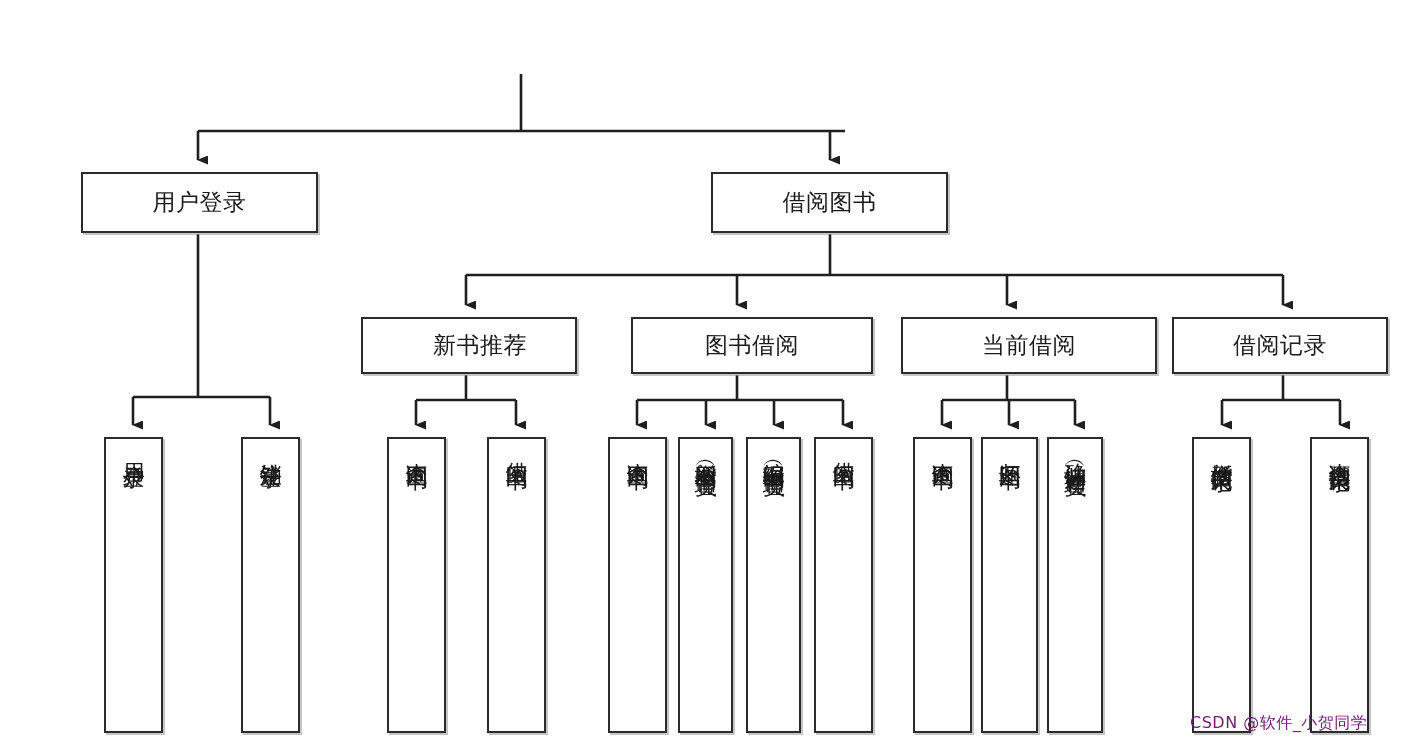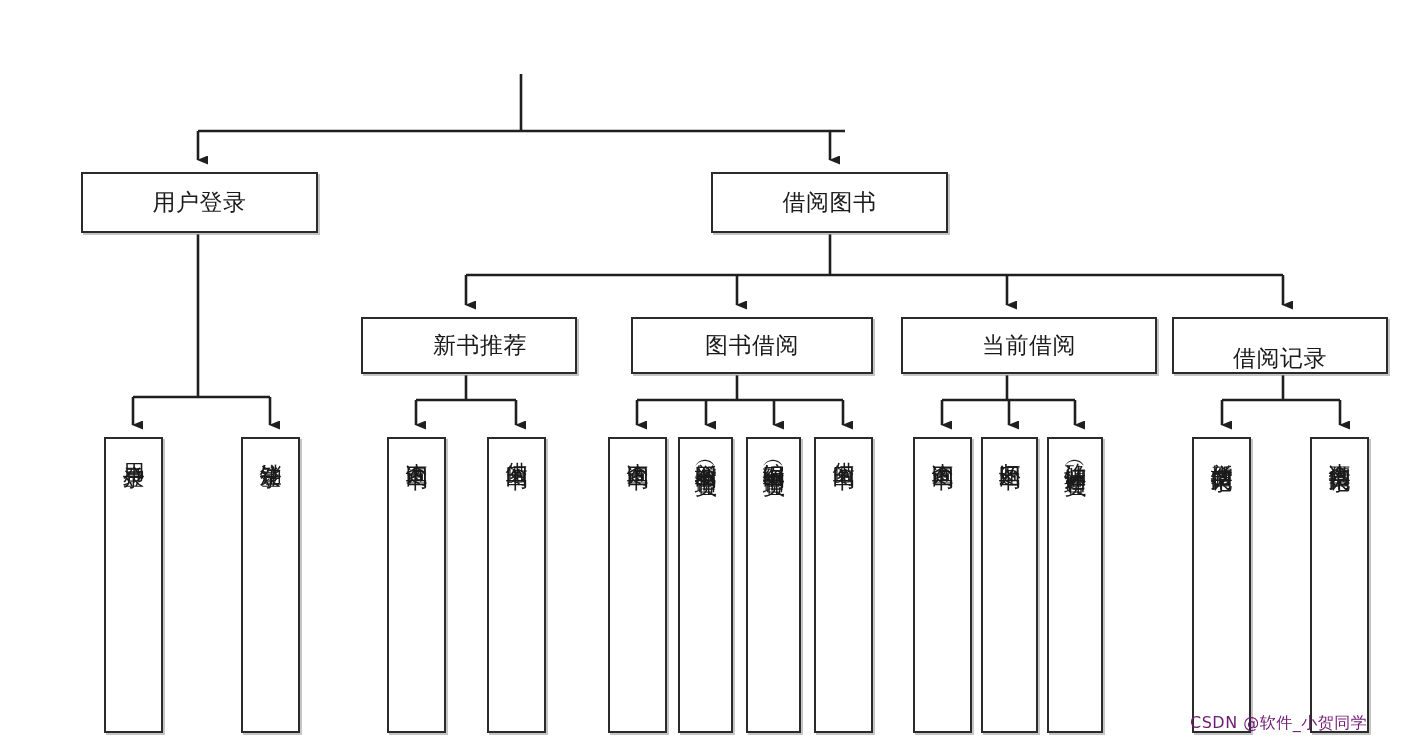--- a/index.html
+++ b/index.html
@@ -147,21 +147,21 @@
   </div>
 
   <div class="node-box node-h" style="left:631px; top:317px; width:242px; height:57px;">
     <span class="node-label">图书借阅</span>
   </div>
 
   <div class="node-box node-h" style="left:901px; top:317px; width:256px; height:57px;">
     <span class="node-label">当前借阅</span>
   </div>
 
-  <div class="node-box node-h" style="left:1172px; top:317px; width:216px; height:57px;align-items:flex-end;">
+  <div class="node-box node-h" style="left:1172px; top:317px; width:216px; height:57px;">
     <span class="node-label">借阅记录</span>
   </div>
 
   <div class="node-box node-v" style="left:104px; top:437px; width:59px; height:296px;">
     <span class="node-label">用户登录</span>
   </div>
   <div class="node-box node-v" style="left:241px; top:437px; width:59px; height:296px;">
     <span class="node-label">注销登录</span>
   </div>
 

